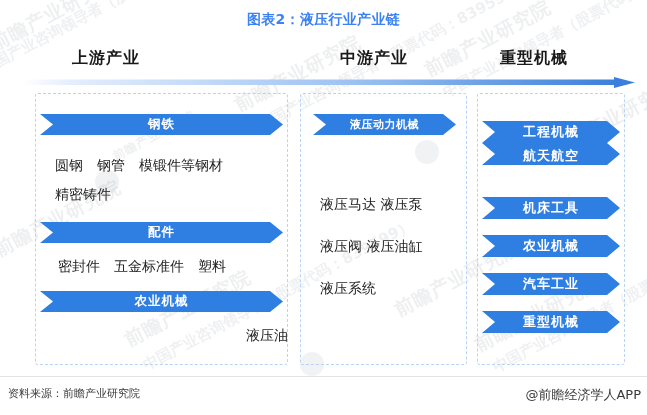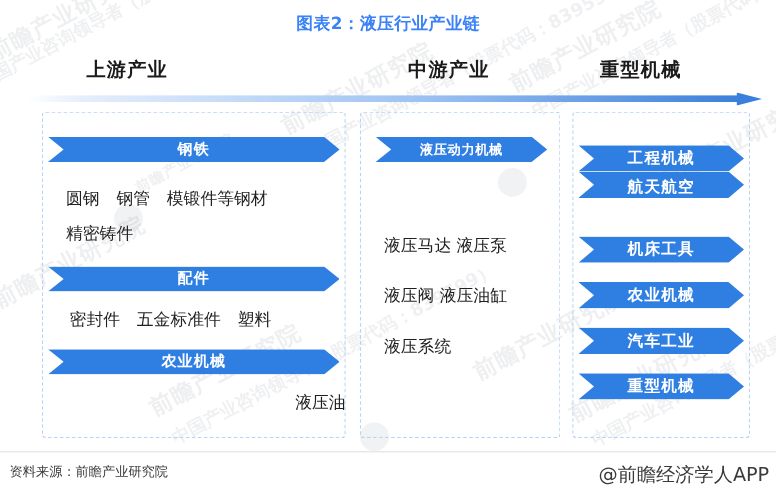--- a/index.html
+++ b/index.html
@@ -164,21 +164,21 @@
     left: 8px;
     top: 386px;
     font-size: 11px;
     color: #3a3a3a;
     z-index: 10;
   }
   .app-note {
     position: absolute;
     right: 6px;
     top: 386px;
-    font-size: 16px;
+    font-size: 13px;
     color: #3a3a3a;
     z-index: 10;
   }
 </style>
 </head>
 <body>
 
 <div class="chart-title">图表2：液压行业产业链</div>
 
 <div class="stage-head up">上游产业</div>

